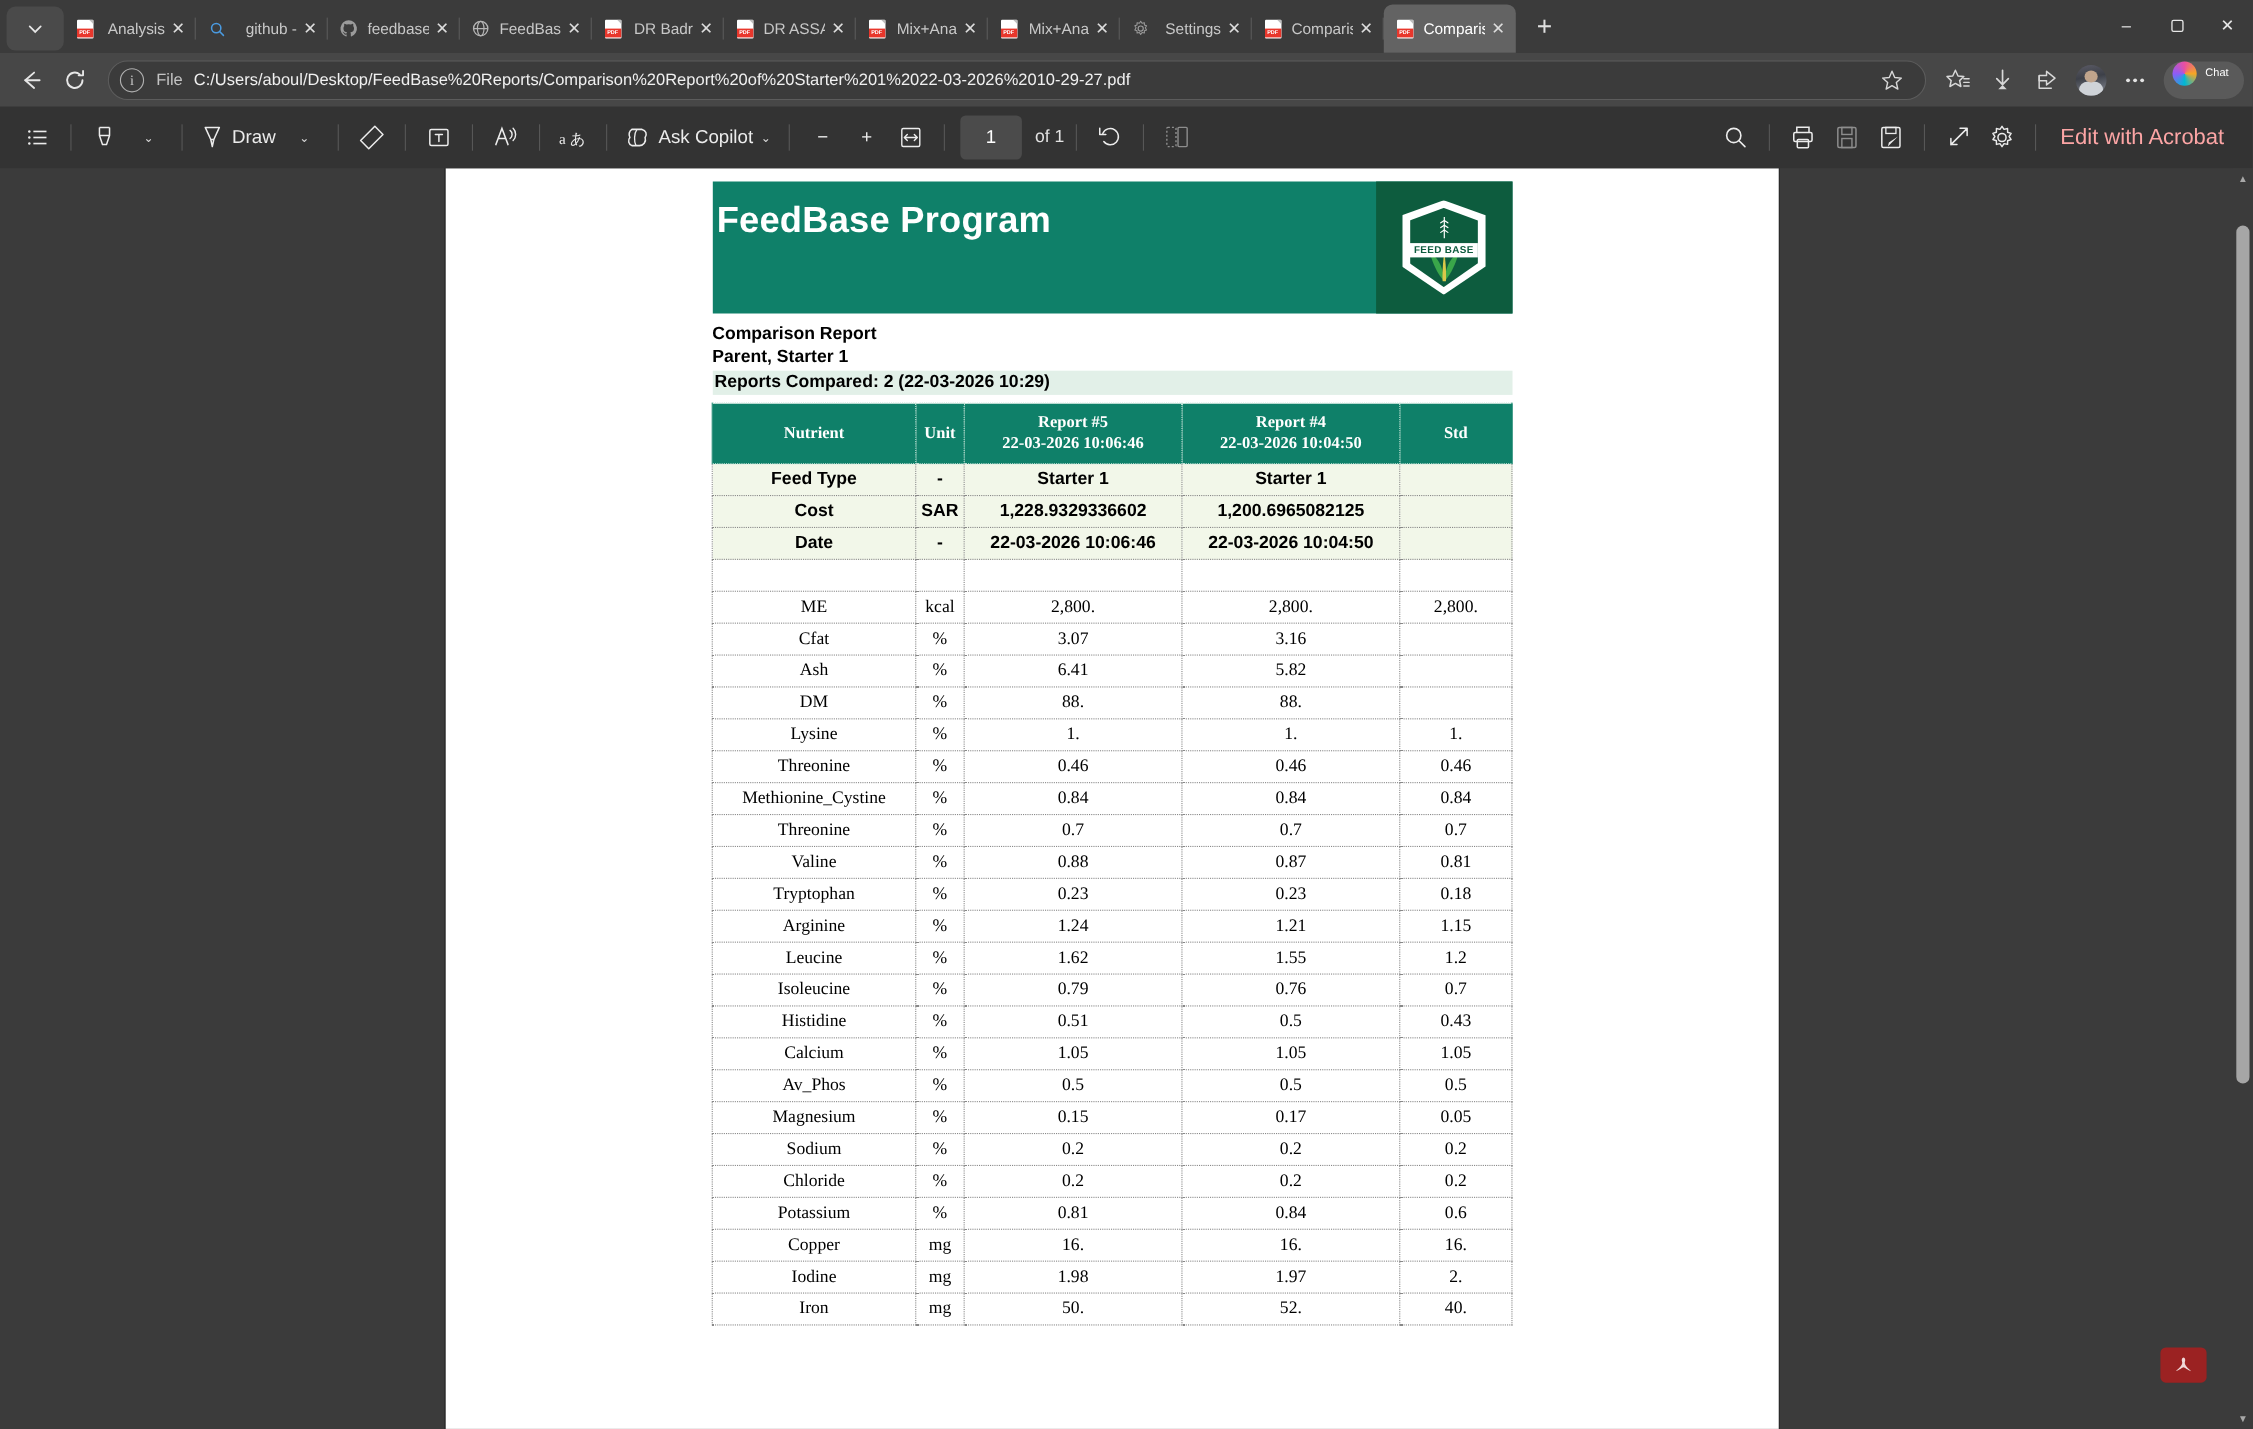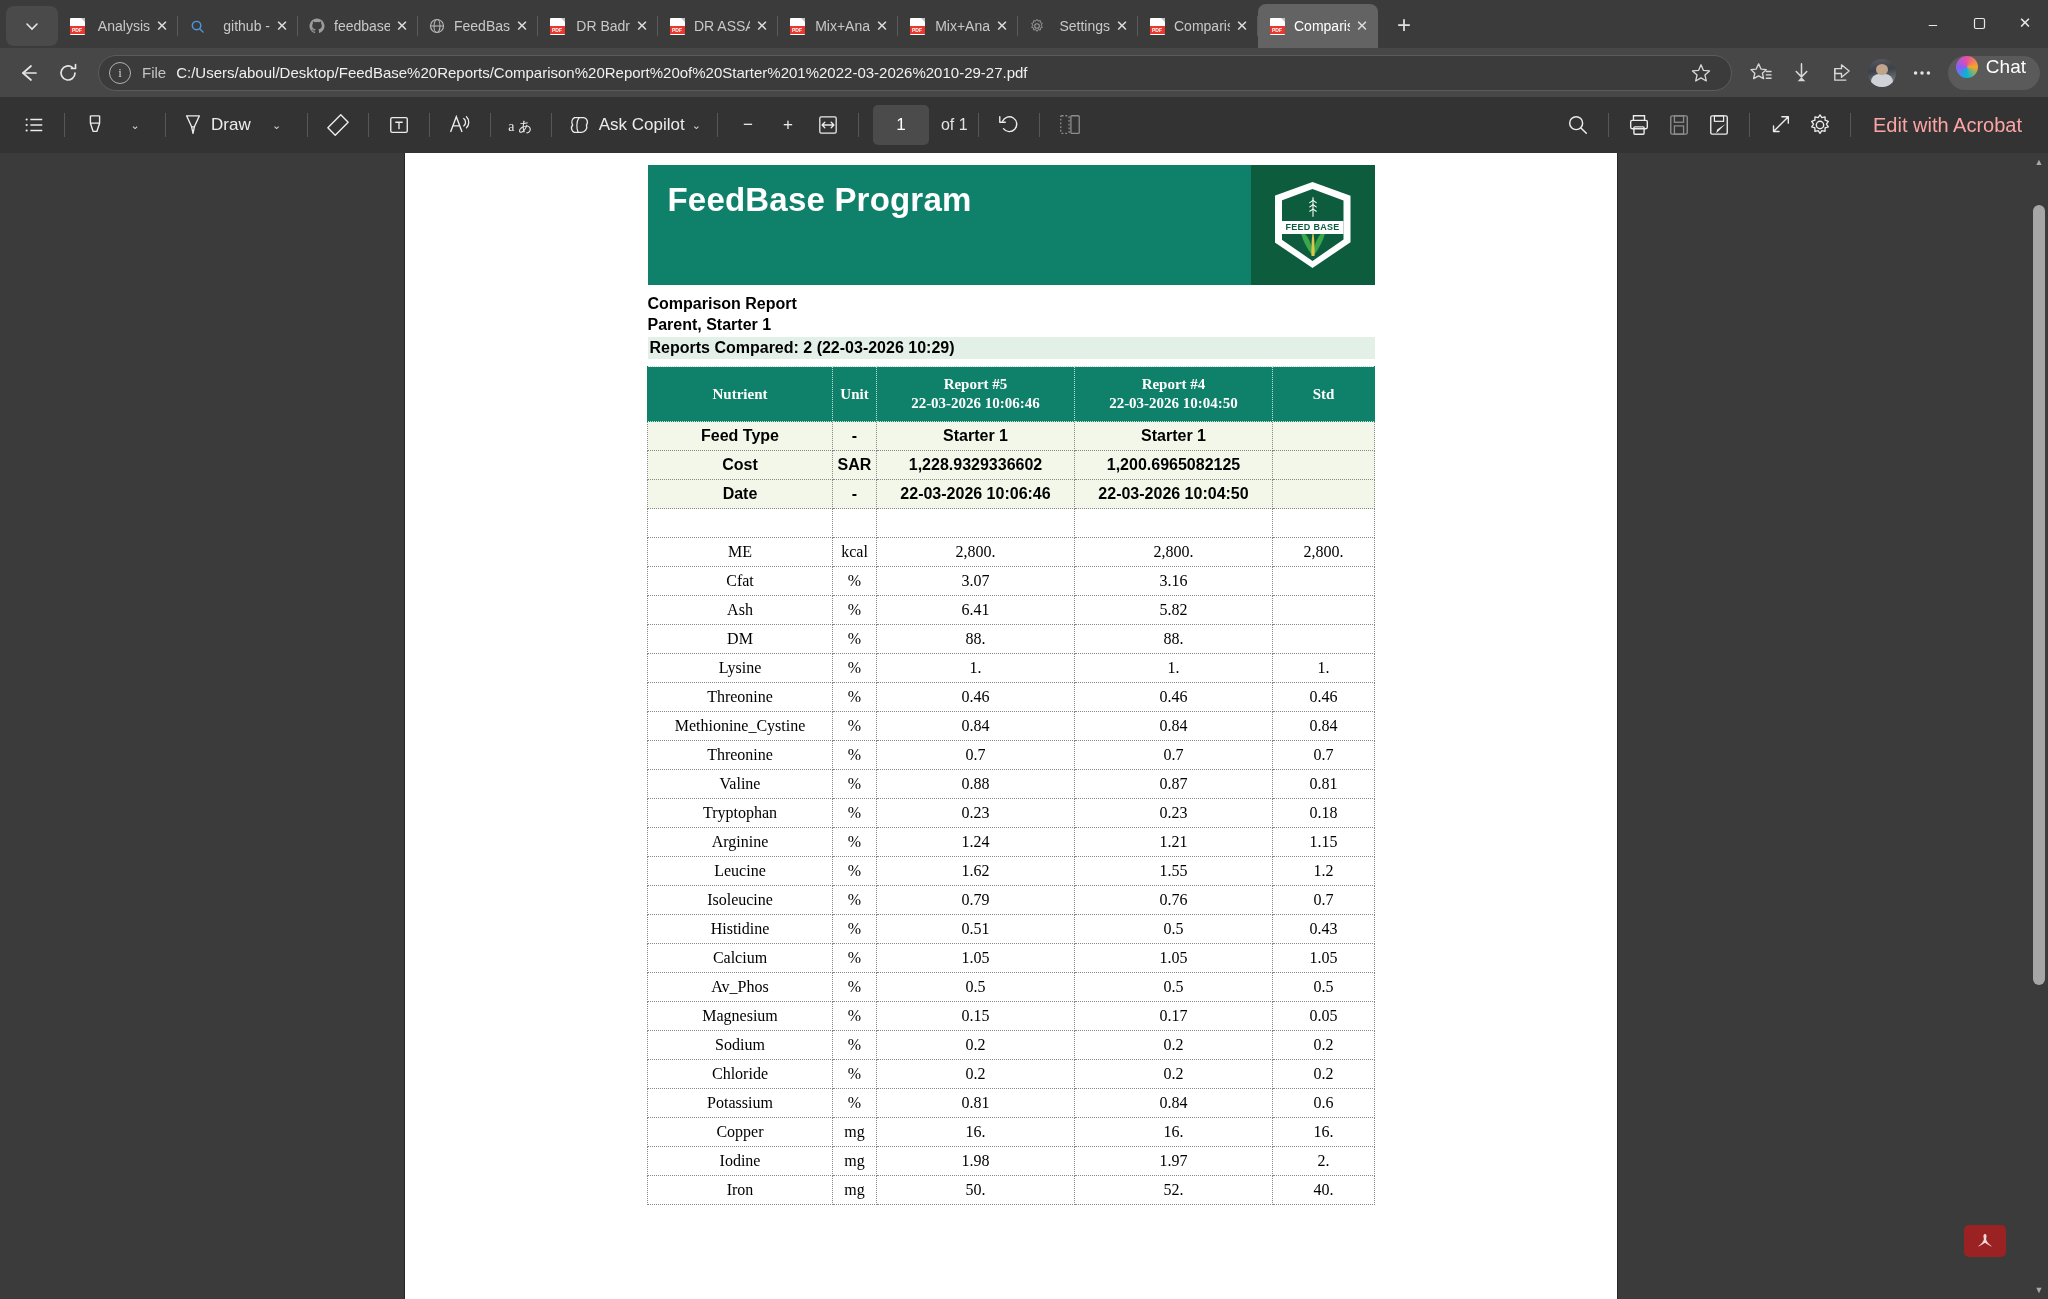--- a/index.html
+++ b/index.html
@@ -113,21 +113,21 @@
     content:""; position:absolute; left:8px; top:5px; width:12px; height:11px;
     border-radius:50%; background:#c0a48c;
   }
   .avatar:before{
     content:""; position:absolute; left:3px; bottom:0; width:22px; height:13px;
     border-radius:8px 8px 0 0; background:#cfd3d8;
   }
   .chatbtn {
     height: 34px; border-radius: 17px; background: #5a5a5a;
     display: flex; align-items: center; padding: 0 14px 12px 8px; margin-left: 6px;
-    color: #fff; font-size: 19px; flex: 0 0 auto;
+    color: #fff; font-size: 10px; flex: 0 0 auto;
   }
   .copilot-glyph {
     width: 22px; height: 22px; margin-right: 8px; border-radius: 50%;
     background: conic-gradient(from 180deg,#00b8d4,#8e5cf7,#e94fa0,#f5a623,#00b8d4);
     flex: 0 0 22px;
   }
 
   
   .pdftoolbar {
     height: 56px; width: 2048px; background: #333333;
@@ -157,21 +157,21 @@
     background: #3b3b3b; position: relative; overflow: hidden;
   }
   .page {
     position: absolute; left: 405px; top: 0; width: 1212px; height: 100%;
     background: #ffffff;
   }
   .doc { padding: 12px 0 0 0; }
   .greenhead {
     margin: 0 auto; width: 727px; height: 120px; background: #0f8069;
     display: flex; align-items: flex-start; justify-content: space-between;
-    padding: 16px 0 0 20px; position: relative;
+    padding: 16px 0 0 4px; position: relative;
   }
   .greenhead h1 {
     color: #fff; font-size: 33px; font-weight: bold; letter-spacing: .2px;
     font-family: "Liberation Sans", sans-serif;
   }
   .logo {
     width: 124px; height: 120px; background: #0d5c3e; position: absolute;
     right: 0; top: 0; display: flex; align-items: center; justify-content: center;
   }
   .shield {

